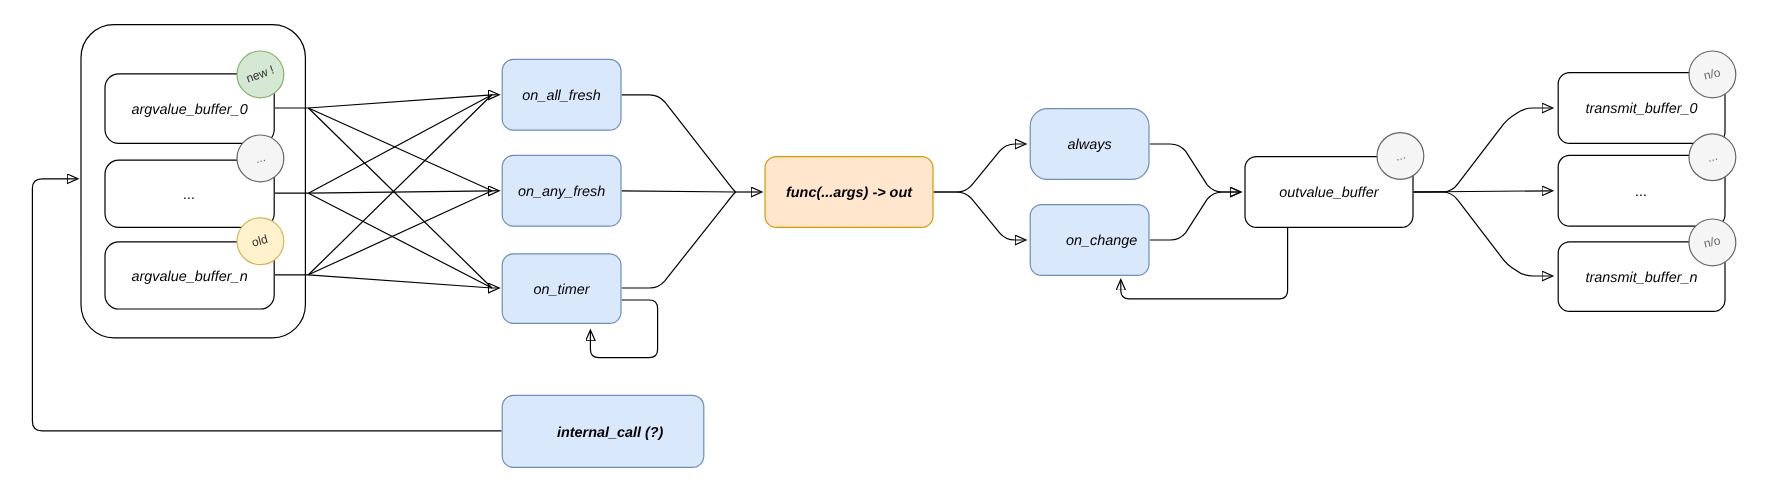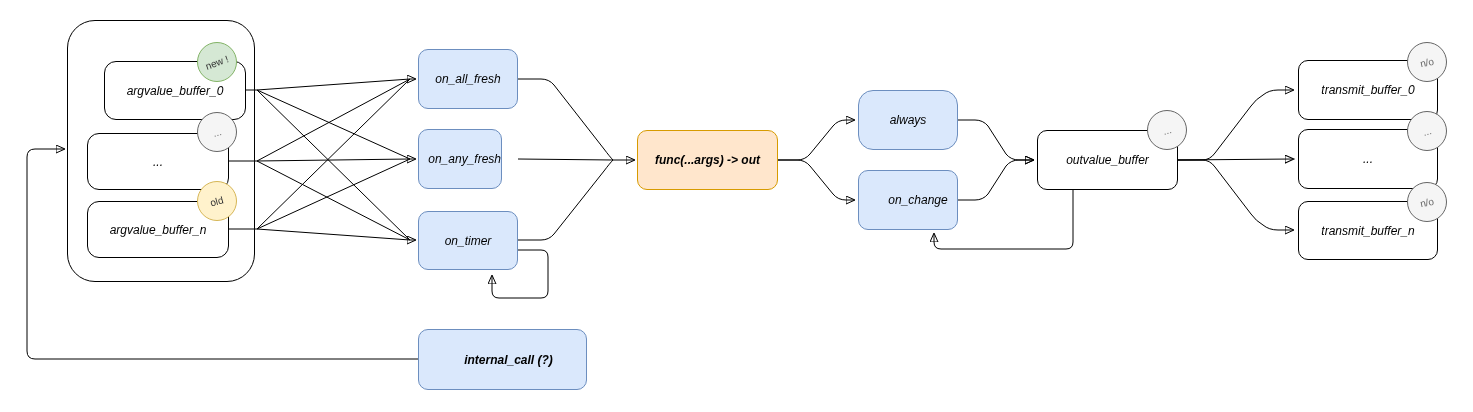--- a/index.html
+++ b/index.html
@@ -111,21 +111,21 @@
 
     <path d="M 1073 190 L 1073 242 Q 1073 249 1066 249 L 941 249 Q 934 249 934 242 L 934 234" marker-end="url(#ah)"></path>
 
     <path d="M 1178 160 L 1202 160 Q 1210 160 1215 153 L 1251 106 Q 1256 99 1263 95 Q 1269 90 1278 90 L 1293 90" marker-end="url(#ah)"></path>
     <path d="M 1178 160 L 1293 159" marker-end="url(#ah)"></path>
     <path d="M 1178 160 L 1202 160 Q 1210 160 1215 167 L 1251 214 Q 1256 221 1263 225 Q 1269 230 1278 230 L 1293 230" marker-end="url(#ah)"></path>
   </svg>
 
   <div class="frame" style="left:67px; top:20px; width:188px; height:262px;"></div>
 
-  <div class="node r12" style="left:87px; top:61px; width:142px; height:59px;margin-left:17px;">
+  <div class="node r12" style="left:87px; top:61px; width:142px; height:59px;">
     <span>argvalue_buffer_0</span>
   </div>
   <div class="node r12" style="left:87px; top:133px; width:142px; height:57px;">
     <span>...</span>
   </div>
   <div class="node r12" style="left:87px; top:201px; width:142px; height:57px;text-align:right;">
     <span>argvalue_buffer_n</span>
   </div>
 
   <div class="badge green rot20" style="left:197px; top:42px;">
@@ -134,21 +134,21 @@
   <div class="badge rot15" style="left:197px; top:112px;">
     <span>...</span>
   </div>
   <div class="badge yellow rot15" style="left:197px; top:181px;">
     <span>old</span>
   </div>
 
   <div class="node blue" style="left:418px; top:49px; width:100px; height:60px;">
     <span>on_all_fresh</span>
   </div>
-  <div class="node blue" style="left:418px; top:129px; width:84px; height:60px;justify-content:flex-end;">
+  <div class="node blue" style="left:418px; top:129px; width:100px; height:60px;">
     <span>on_any_fresh</span>
   </div>
   <div class="node blue" style="left:418px; top:211px; width:100px; height:59px;">
     <span>on_timer</span>
   </div>
 
   <div class="node orange" style="left:637px; top:130px; width:141px; height:60px;">
     <span>func(...args) -&gt; out</span>
   </div>
 

